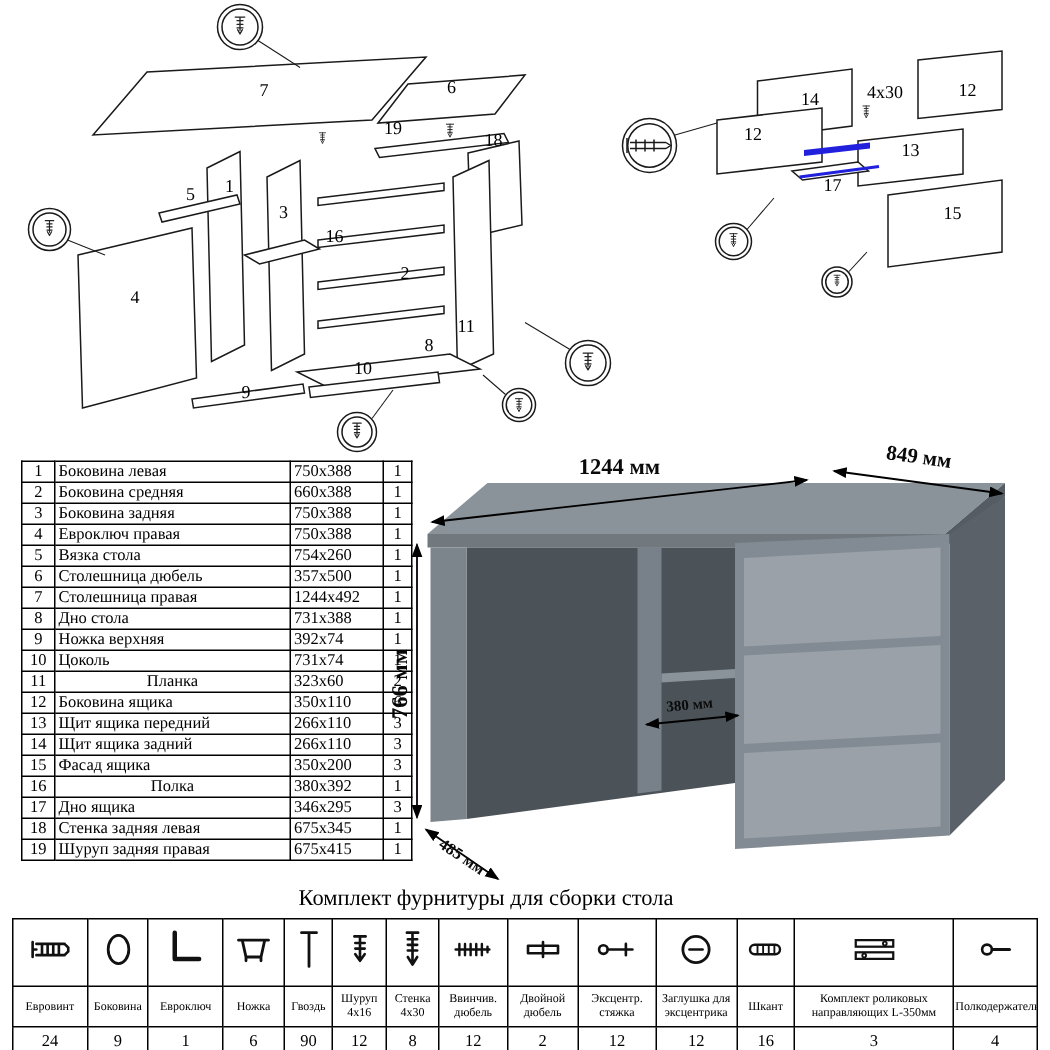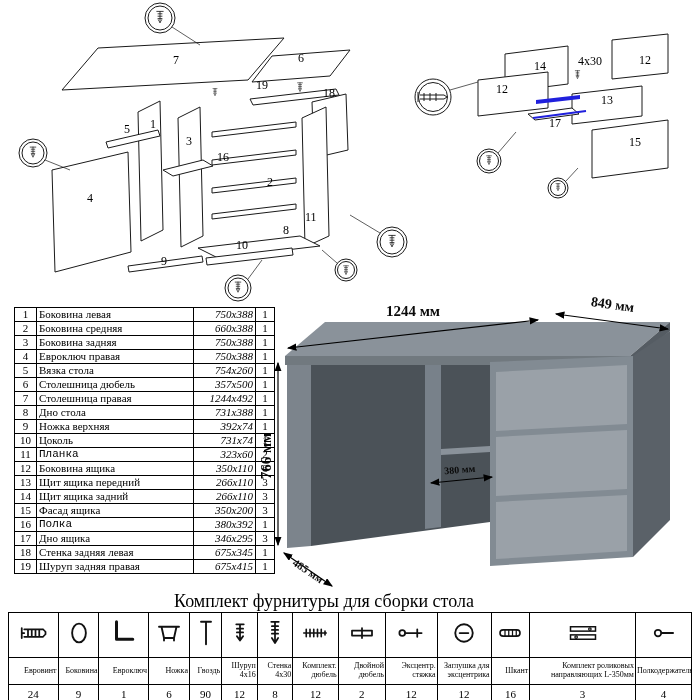--- a/index.html
+++ b/index.html
@@ -7,30 +7,30 @@
          font-family:"Liberation Serif",serif;color:#000;}
   #gfx{position:absolute;left:0;top:0;}
   .plabel{font-family:"Liberation Serif",serif;font-size:12px;fill:#000;}
   .dim{font-family:"Liberation Serif",serif;font-weight:bold;fill:#0a0a0a;}
   
   .parts-wrap{position:absolute;left:14px;top:307px;}
   .parts{border-collapse:collapse;}
   .parts td{border:1px solid #000;font-size:11px;line-height:13px;padding:0 2px;white-space:nowrap;}
   .c-num{width:17px;text-align:center;}
   .c-name{width:152px;}
-  .c-size{width:57px;text-align:right;font-style:italic;}
+  .c-size{width:57px;text-align:left;}
   .c-qty{width:14px;text-align:center;}
-  .center{text-align:left;font-family:Liberation Mono, monospace;}
+  .center{text-align:center;}
   
-  .caption{position:absolute;left:0;top:591px;width:648px;text-align:center;font-size:18px;}
+  .caption{position:absolute;left:0;top:591px;width:648px;text-align:center;font-size:15px;}
   
   .hw{position:absolute;left:8px;top:612px;width:684px;border-collapse:collapse;table-layout:fixed;}
   .hw td{border:1px solid #000;overflow:hidden;}
   .hw-icon-cell{height:42px;text-align:center;vertical-align:middle;}
-  .hw-name-cell{font-size:8px;text-align:right;vertical-align:middle;height:24px;line-height:1.12;padding:1px;}
+  .hw-name-cell{font-size:8px;text-align:center;vertical-align:middle;height:24px;line-height:1.12;padding:1px;}
   .hw-qty-cell{font-size:11px;text-align:center;height:15px;}
   .hwicon{width:30px;height:34px;display:inline-block;}
 </style>
 </head>
 <body>
 
 <div class="sheet">
 
 <svg id="gfx" width="700" height="700" viewBox="0 0 700 700">
   <defs>
@@ -412,21 +412,21 @@
             </svg></td>
         </tr>
     <tr>
           <td class="hw-name-cell">Евровинт</td>
           <td class="hw-name-cell">Боковина</td>
           <td class="hw-name-cell">Евроключ</td>
           <td class="hw-name-cell">Ножка</td>
           <td class="hw-name-cell">Гвоздь</td>
           <td class="hw-name-cell">Шуруп 4x16</td>
           <td class="hw-name-cell">Стенка 4x30</td>
-          <td class="hw-name-cell">Комплект. дюбель</td>
+          <td class="hw-name-cell">Ввинчив. дюбель</td>
           <td class="hw-name-cell">Двойной дюбель</td>
           <td class="hw-name-cell">Эксцентр. стяжка</td>
           <td class="hw-name-cell">Заглушка для эксцентрика</td>
           <td class="hw-name-cell">Шкант</td>
           <td class="hw-name-cell">Комплект роликовых направляющих L-350мм</td>
           <td class="hw-name-cell">Полкодержатель</td>
         </tr>
     <tr>
           <td class="hw-qty-cell">24</td>
           <td class="hw-qty-cell">9</td>

